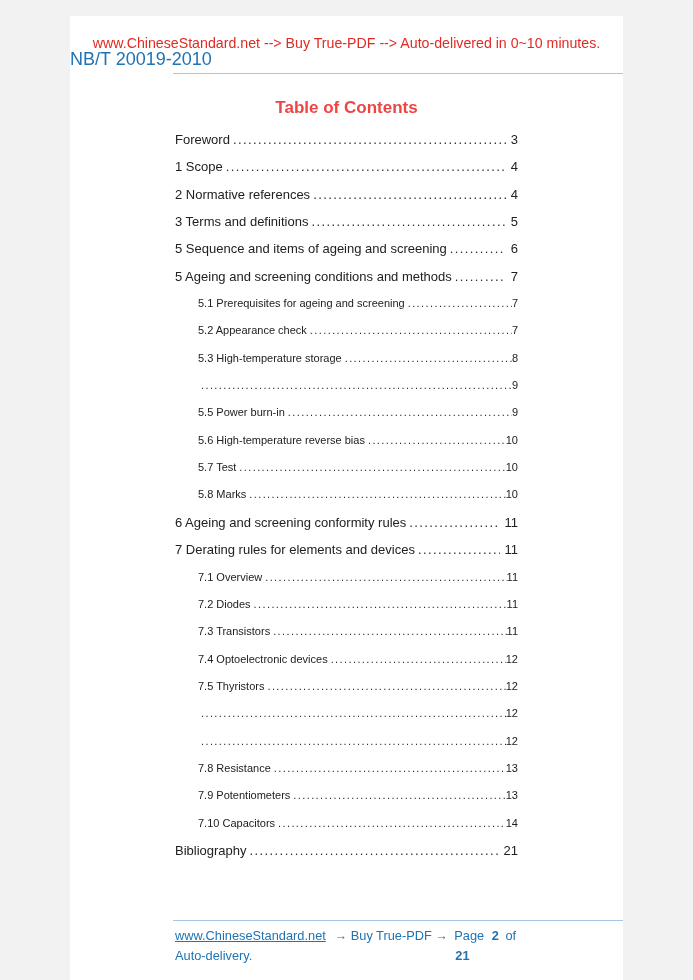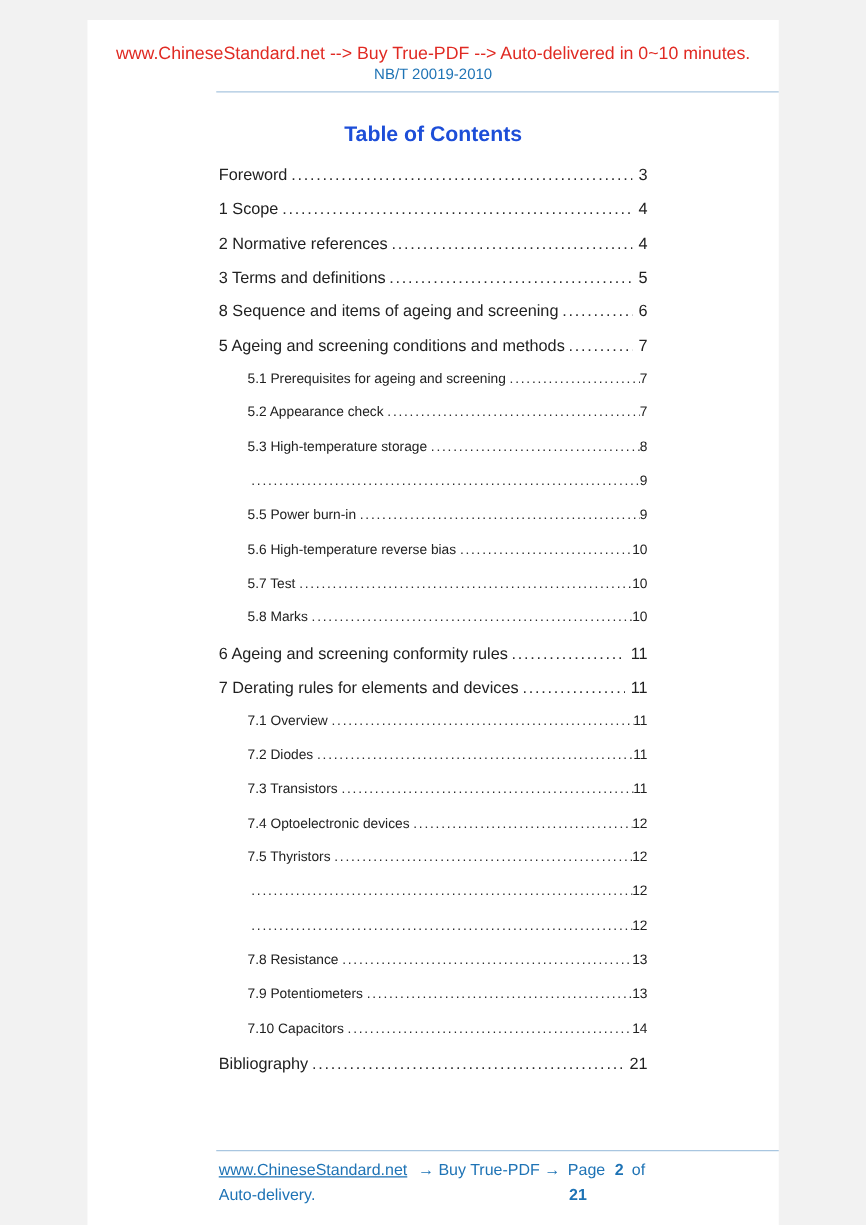--- a/index.html
+++ b/index.html
@@ -21,35 +21,34 @@
   }
   .promo{
     position:absolute;top:19px;left:0;right:0;
     text-align:center;
     font-size:14.2px;line-height:16px;
     color:var(--red);
     white-space:nowrap;
   }
   .std-code{
     position:absolute;top:36px;left:0;right:0;
-    text-align:center;
-    font-size:12px;line-height:14px;
+    font-size:18px;line-height:14px;
     color:var(--blue);
   }
   .rule{
     position:absolute;left:103px;width:482px;height:1px;
     background:var(--rule);
   }
   .rule-top{top:57px;}
   .rule-bottom{top:904px;}
   .title{
     position:absolute;top:82px;left:0;right:0;
     text-align:center;
     font-size:17px;font-weight:bold;
-    color:#1d4ed8;
+    color:#ef4444;
   }
   .toc{
     position:absolute;top:110px;left:105px;right:105px;
   }
   .toc-row{
     display:flex;
     line-height:27.35px;
     height:27.35px;
     font-size:13px;
     white-space:nowrap;
@@ -115,21 +114,21 @@
         <span class="toc-label">2 Normative references</span>
         <span class="toc-leader"></span>
         <span class="toc-page">4</span>
       </div>
       <div class="toc-row top">
         <span class="toc-label">3 Terms and definitions</span>
         <span class="toc-leader"></span>
         <span class="toc-page">5</span>
       </div>
       <div class="toc-row top">
-        <span class="toc-label">8 Sequence and items of ageing and screening</span>
+        <span class="toc-label">5 Sequence and items of ageing and screening</span>
         <span class="toc-leader"></span>
         <span class="toc-page">6</span>
       </div>
       <div class="toc-row top">
         <span class="toc-label">5 Ageing and screening conditions and methods</span>
         <span class="toc-leader"></span>
         <span class="toc-page">7</span>
       </div>
       <div class="toc-row sub">
         <span class="toc-label">5.1 Prerequisites for ageing and screening</span>

